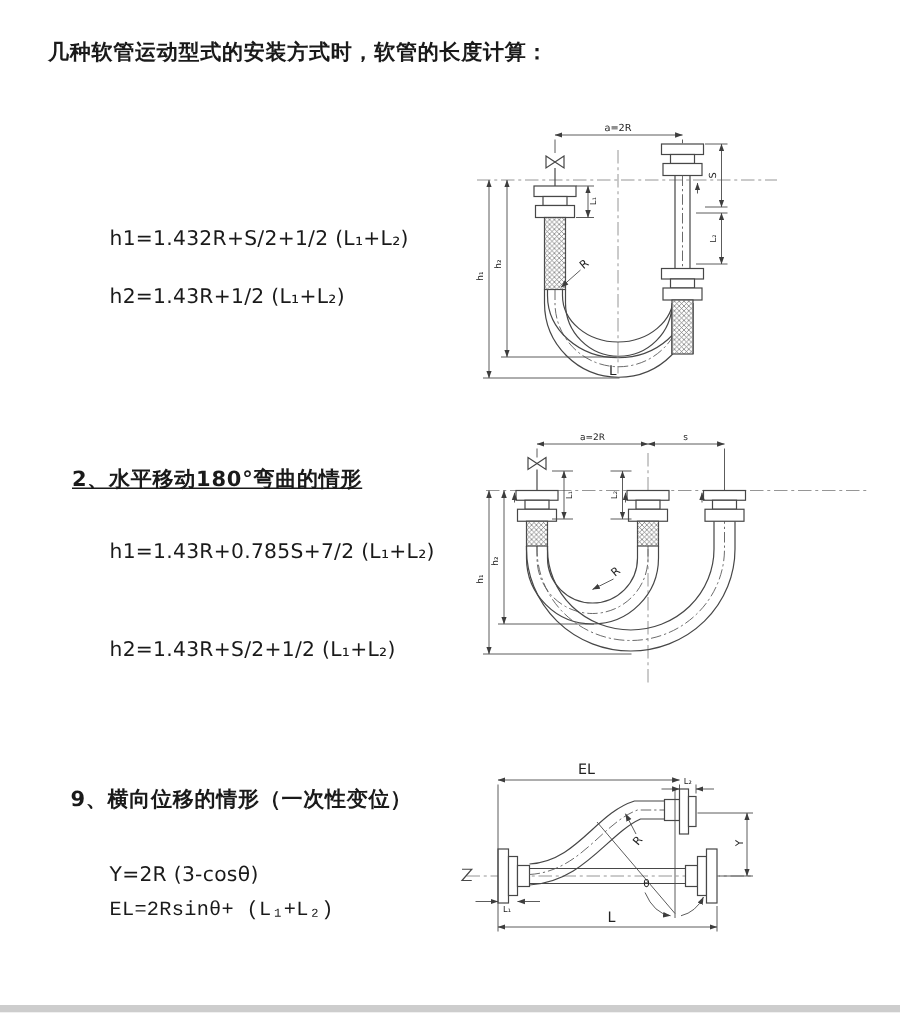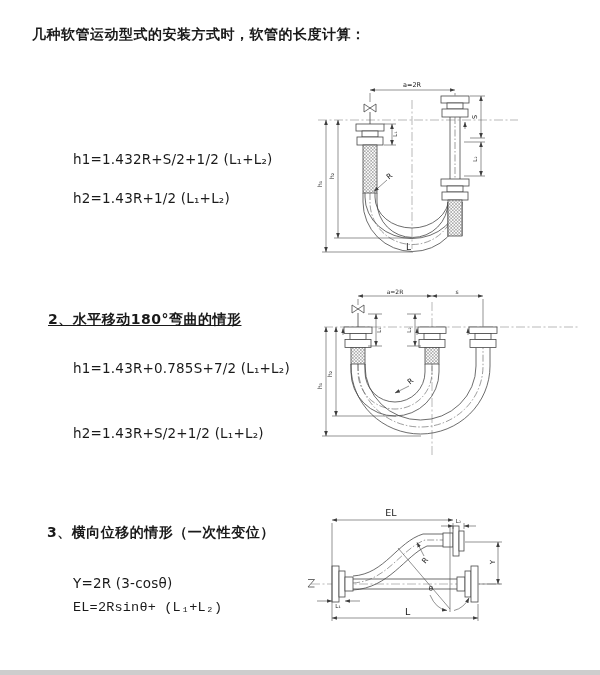--- a/index.html
+++ b/index.html
@@ -34,21 +34,21 @@
 
   <div class="page-title">几种软管运动型式的安装方式时，软管的长度计算：</div>
 
   <div class="formula f1b">h1=1.432R+S/2+1/2 (L₁+L₂)</div>
   <div class="formula f1c">h2=1.43R+1/2 (L₁+L₂)</div>
 
   <div class="sec-heading h2">2、水平移动180°弯曲的情形</div>
   <div class="formula f2b">h1=1.43R+0.785S+7/2 (L₁+L₂)</div>
   <div class="formula f2c">h2=1.43R+S/2+1/2 (L₁+L₂)</div>
 
-  <div class="sec-heading h3">3、横向位移的情形（一次性变位）</div>
+  <div class="sec-heading h3">9、横向位移的情形（一次性变位）</div>
   <div class="formula f3b">Y=2R (3-cosθ)</div>
   <div class="formula f3c">EL=2Rsinθ+ (L₁+L₂)</div>
 
   <svg width="0" height="0" style="position:absolute">
     <defs>
       <marker id="arr" viewBox="0 0 10 10" refX="9.2" refY="5" markerWidth="9" markerHeight="9" orient="auto-start-reverse">
         <path d="M0,1.6 L9.5,5 L0,8.4 z" fill="#3d3d3d"></path>
       </marker>
       <pattern id="hatch" width="3.2" height="3.2" patternUnits="userSpaceOnUse">
         <path d="M0,3.2 L3.2,0 M0,0 L3.2,3.2" stroke="#6a6a6a" stroke-width="0.45"></path>

